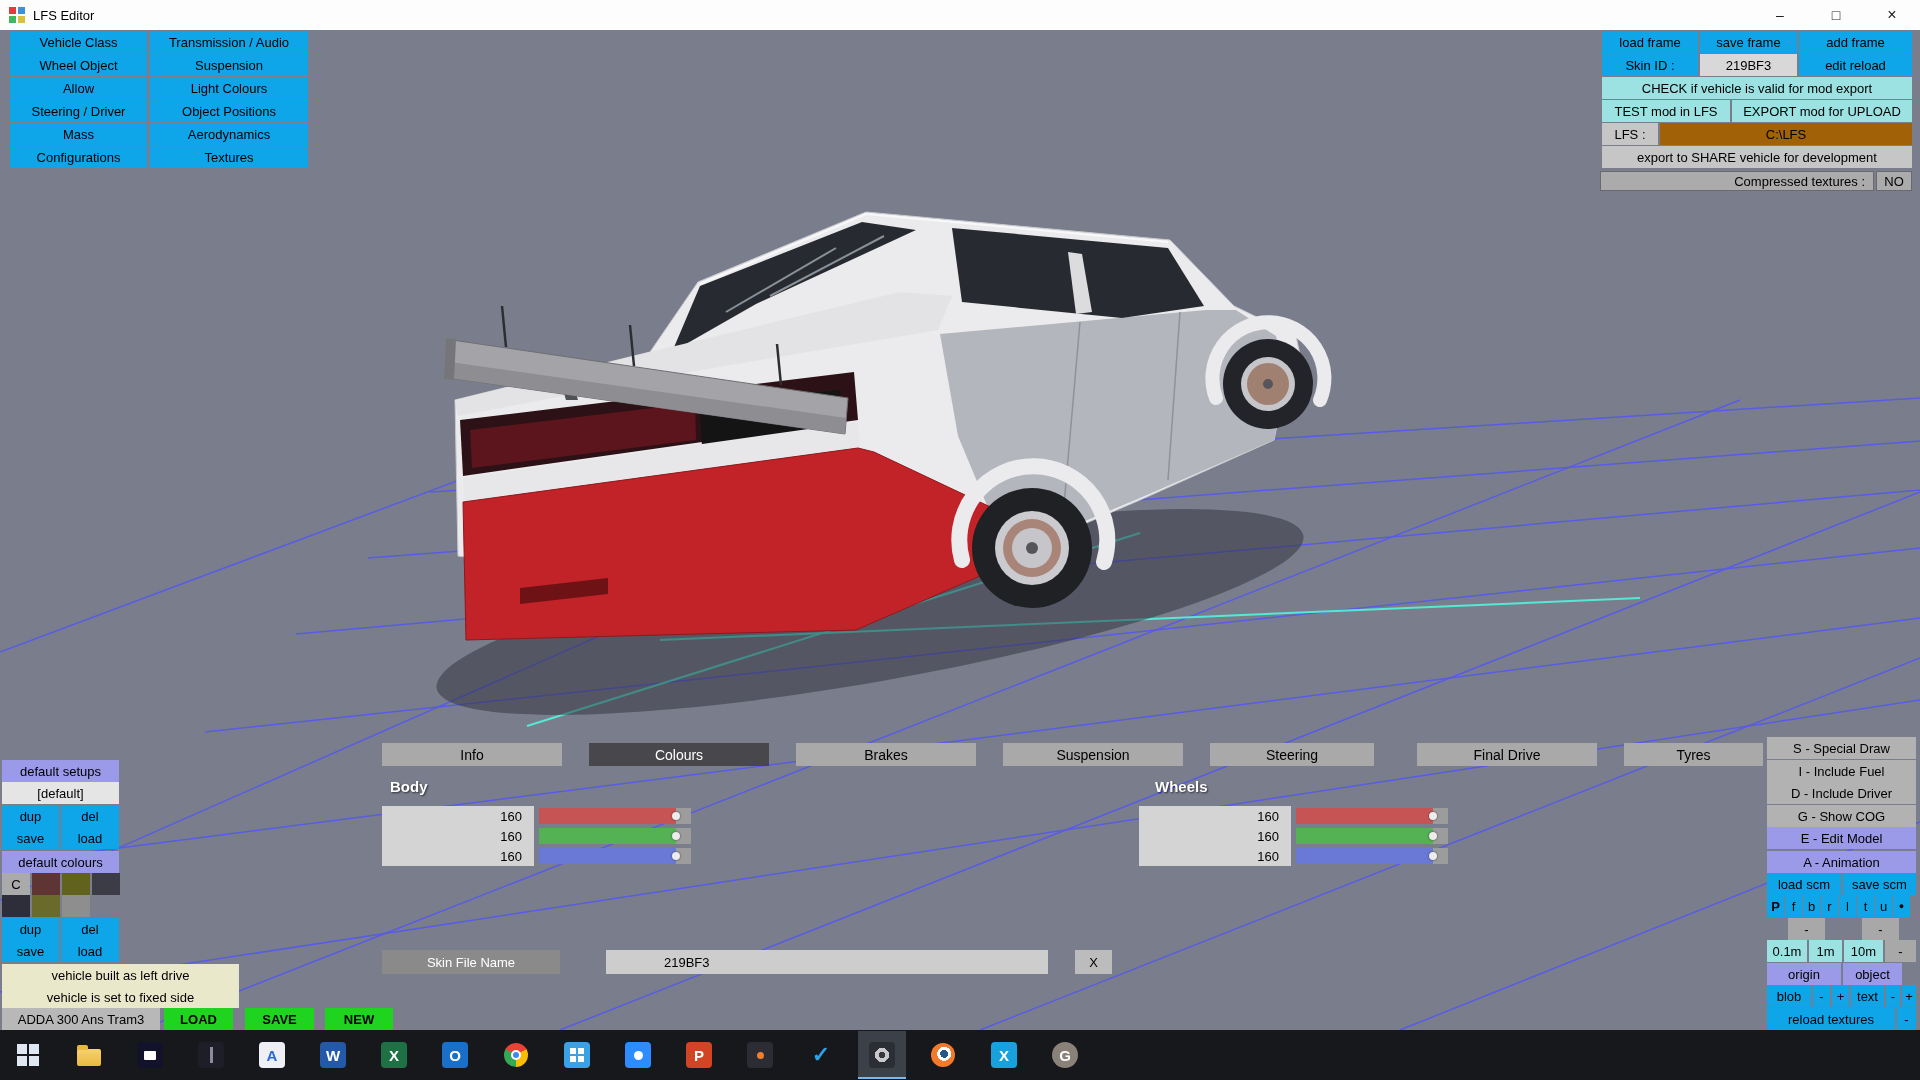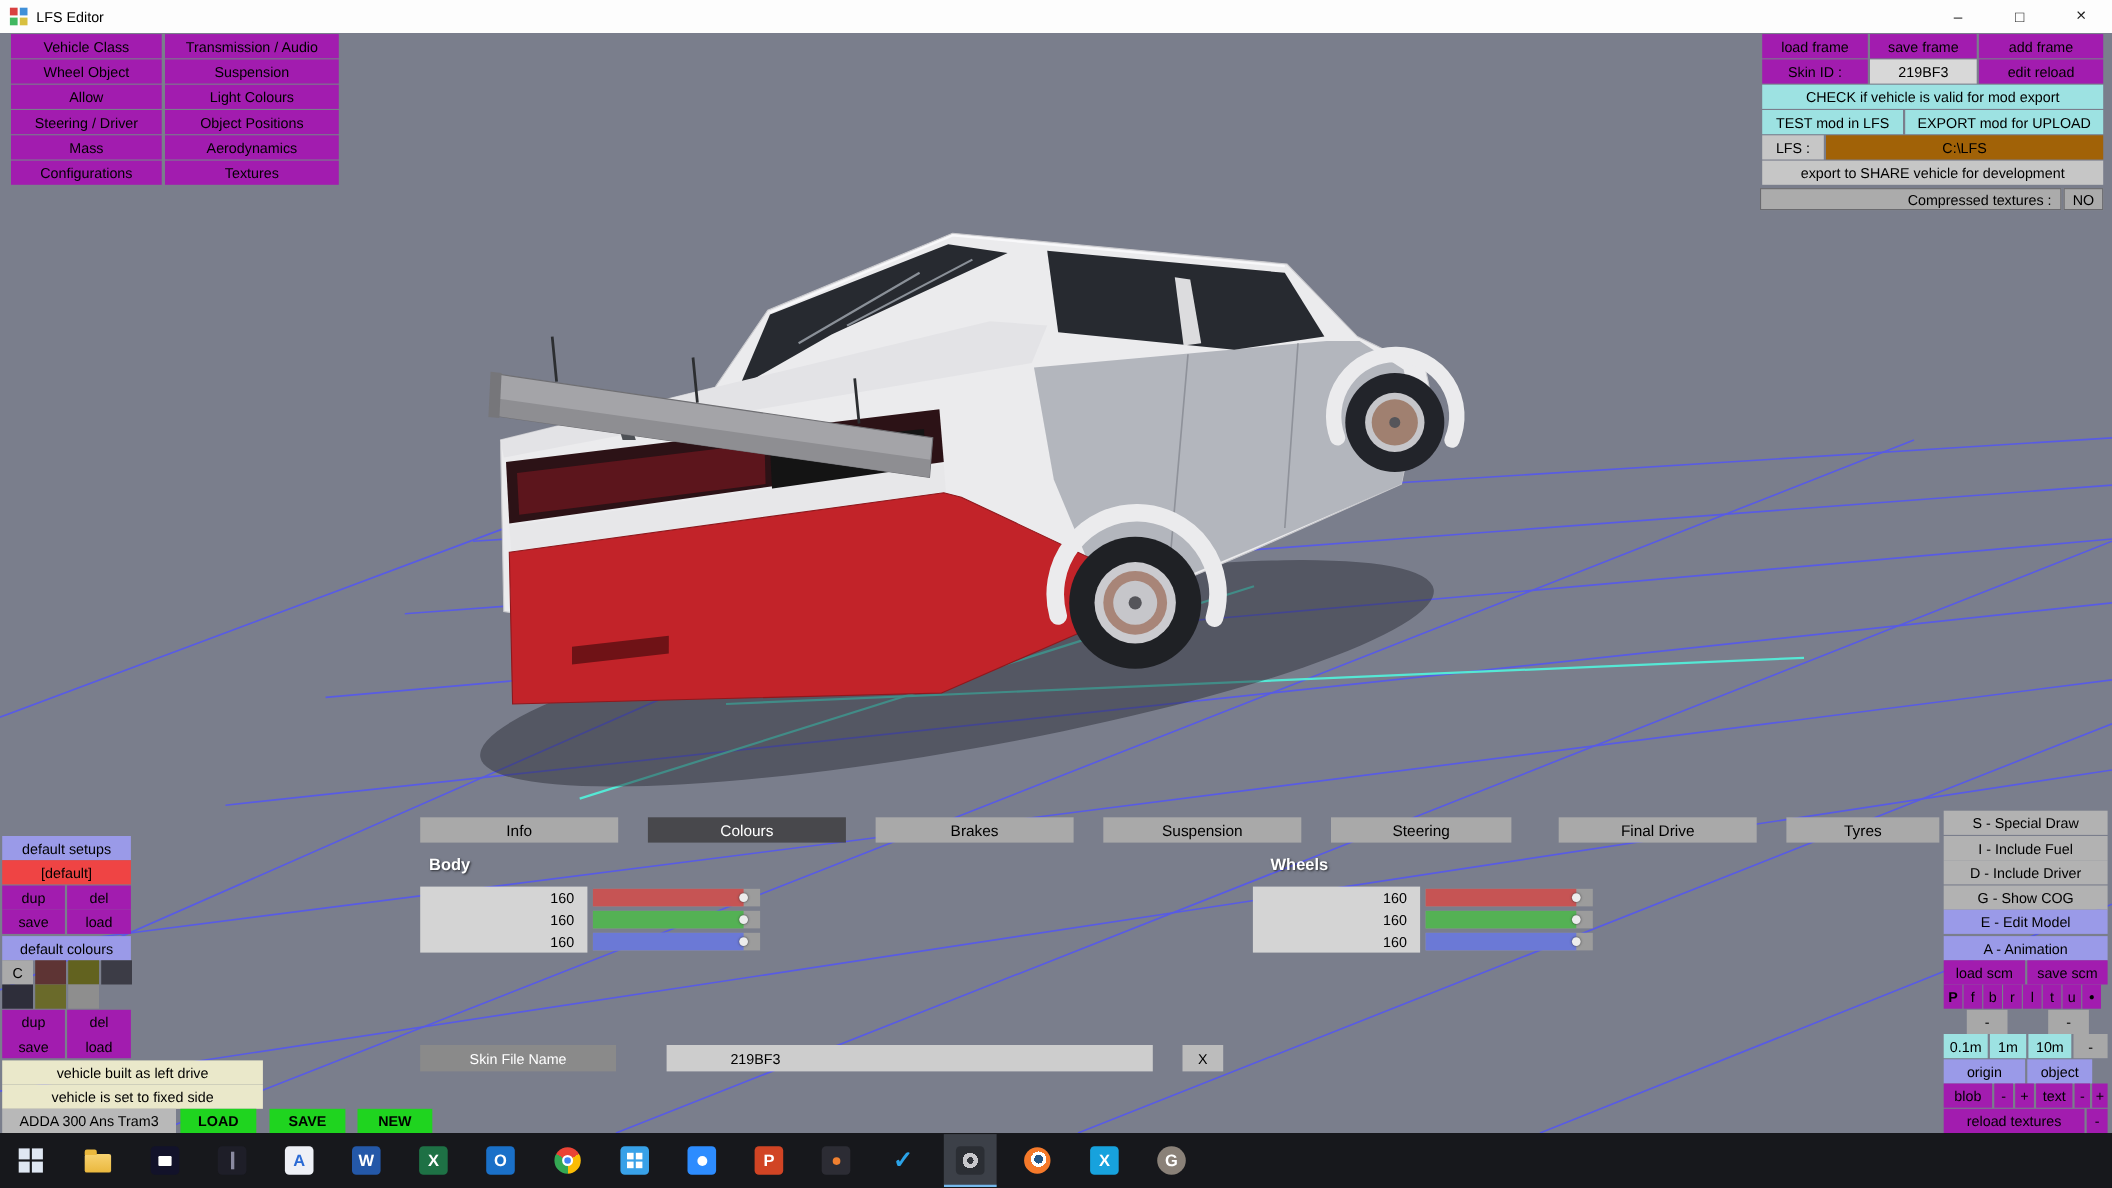--- a/index.html
+++ b/index.html
@@ -1,21 +1,21 @@
 <!DOCTYPE html>
 <html><head>
 <meta charset="utf-8">
 <style>
   *{margin:0;padding:0;box-sizing:border-box}
   html,body{width:1920px;height:1080px;overflow:hidden}
   body{position:relative;font-family:"Liberation Sans",sans-serif;background:#7a7e8c}
   .abs{position:absolute}
   .b{position:absolute;height:22px;display:flex;align-items:center;justify-content:center;
      font-size:13px;color:#000;white-space:nowrap;overflow:hidden;line-height:1}
-  .green{background:#a21caf}.cyan{background:#9de2e2}.purple{background:#9a9ae8}.mgray{background:#c6c6c6}.lgray{background:#d8d8d8}
+  .green{background:#0ea5e9}.cyan{background:#9de2e2}.purple{background:#9a9ae8}.mgray{background:#c6c6c6}.lgray{background:#d8d8d8}
   .cream{background:#eae8ca}.bgreen{background:#1fd41f;font-weight:bold}
   .dgray{background:#8a8a8a;color:#fff}
   
   .titlebar{position:absolute;left:0;top:0;width:1920px;height:30px;background:#fdfdfd;display:flex;align-items:center;z-index:50}
   .appicon{width:16px;height:16px;margin:0 8px 0 9px;display:grid;grid-template-columns:7px 7px;grid-template-rows:7px 7px;gap:2px}
   .appicon div:nth-child(1){background:#d84040}.appicon div:nth-child(2){background:#4090d8}
   .appicon div:nth-child(3){background:#40b860}.appicon div:nth-child(4){background:#d8c040}
   .wbtn{position:absolute;top:0;width:56px;height:30px;display:flex;align-items:center;justify-content:center;font-size:14px;color:#222}
   
   .tab{position:absolute;height:23px;background:#a9a9a9;display:flex;align-items:center;justify-content:center;font-size:14px;color:#000}
@@ -221,21 +221,21 @@
 <div class="slider" style="left:1296px;top:848px">
   <div class="sfill" style="background:#6b79d6"></div>
     <div class="knob"></div>
 </div>
 
 <div class="b dgray" style="left:382px;top:950px;width:178px;height:24px">Skin File Name</div>
 <div class="b" style="left:606px;top:950px;width:442px;height:24px;background:#cdcdcd;justify-content:flex-start;padding-left:58px">219BF3</div>
 <div class="b" style="left:1075px;top:950px;width:37px;height:24px;background:#bcbcbc">X</div>
 
 <div class="b purple" style="left:2px;top:760px;width:117px">default setups</div>
-<div class="b" style="left:2px;top:782px;width:117px;background:#ef4444">[default]</div>
+<div class="b" style="left:2px;top:782px;width:117px;background:#e5e5e5">[default]</div>
 <div class="b green" style="left:2px;top:805px;width:57px">dup</div>
 <div class="b green" style="left:61px;top:805px;width:58px">del</div>
 <div class="b green" style="left:2px;top:827px;width:57px">save</div>
 <div class="b green" style="left:61px;top:827px;width:58px">load</div>
 <div class="b purple" style="left:2px;top:851px;width:117px">default colours</div>
 <div class="swrow" style="left:2px;top:873px">
   <div class="swc">C</div>
   <div class="sw" style="background:#5e3434"></div>
   <div class="sw" style="background:#62621f"></div>
   <div class="sw" style="background:#3c3c46"></div>

